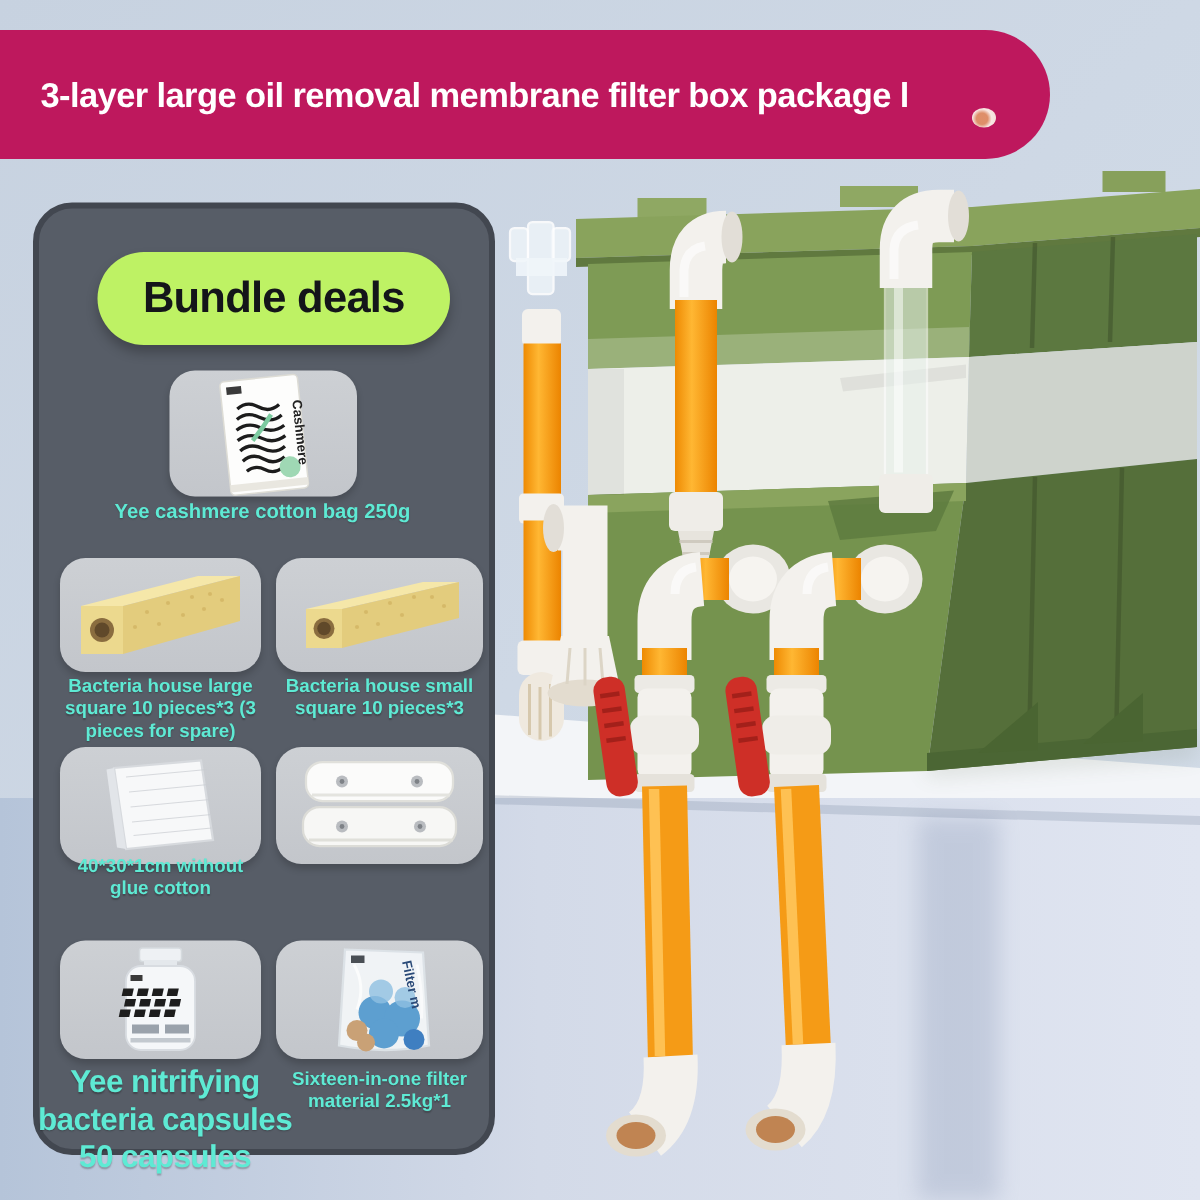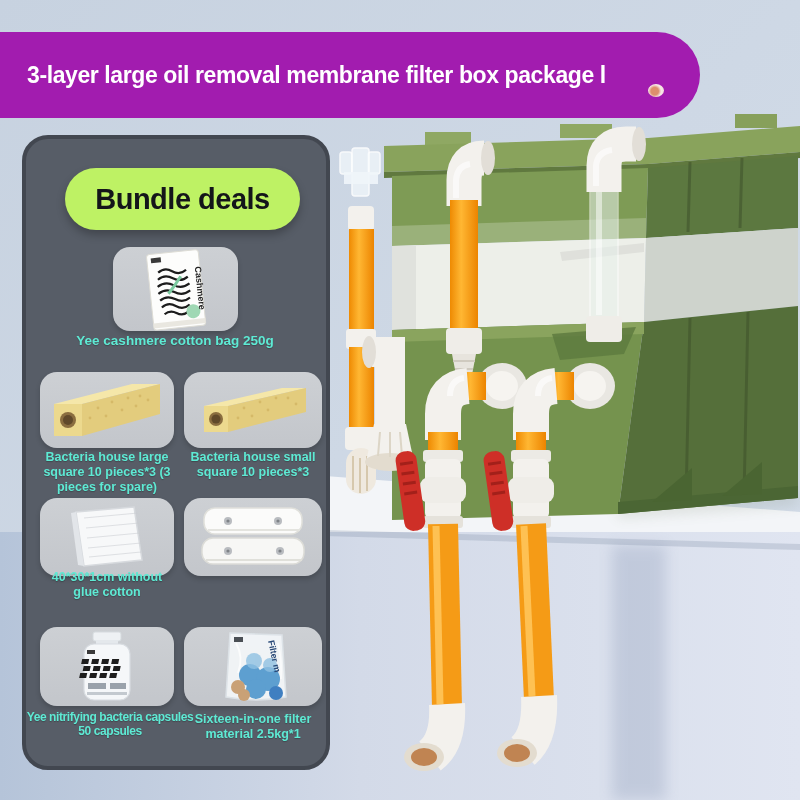--- a/index.html
+++ b/index.html
@@ -6,22 +6,22 @@
   body{
     width:800px;height:800px;position:relative;overflow:hidden;
     font-family:"Liberation Sans", sans-serif;
     background:#ccd6e3;
   }
   .scene-svg{position:absolute;left:0;top:0;z-index:0;}
 
   
   .banner{
     position:absolute;left:0;top:20px;width:700px;height:86px;z-index:3;
-    background:#a21caf;border-radius:0 46px 46px 0;
-    display:flex;align-items:center;padding-left:27px;box-sizing:border-box;margin-top:12px;
+    background:#be185d;border-radius:0 46px 46px 0;
+    display:flex;align-items:center;padding-left:27px;box-sizing:border-box;
   }
   .banner-title{
     color:#ffffff;font-weight:bold;font-size:23px;letter-spacing:-0.4px;
     white-space:nowrap;
   }
   .banner-dot{
     position:absolute;right:36px;top:52px;width:16px;height:13px;border-radius:50%;
     background:radial-gradient(circle at 42% 55%, #e0956a 0 32%, #fbf2ea 55%, #f4e4d6 100%);
     opacity:.95;
   }
@@ -52,21 +52,21 @@
   .t1{left:14px;top:233px;width:134px;height:76px;}
   .t2{left:158px;top:233px;width:138px;height:76px;}
   .l1{left:6px;top:311px;width:150px;}
   .l2{left:152px;top:311px;width:150px;}
   .t3{left:14px;top:359px;width:134px;height:78px;}
   .t4{left:158px;top:359px;width:138px;height:78px;}
   .l3{left:21px;top:431px;width:120px;}
   .l4{left:157px;top:441px;width:140px;}
   .t5{left:14px;top:488px;width:134px;height:79px;}
   .t6{left:158px;top:488px;width:138px;height:79px;}
-  .l5{left:-2px;top:571px;width:172px;font-size:12px;letter-spacing:-0.4px;text-align:center;}
+  .l5{left:-2px;top:571px;width:172px;font-size:21px;letter-spacing:-0.4px;text-align:center;}
   .l6{left:152px;top:573px;width:150px;font-size:12.5px;}
 </style>
 </head>
 <body>
 
 <svg class="scene-svg" width="800" height="800" viewBox="0 0 800 800">
   <defs>
     <linearGradient id="gWall" x1="0" y1="0" x2="1" y2="1">
       <stop offset="0" stop-color="#c7d2e0"></stop>
         <stop offset="1" stop-color="#d5deea"></stop>

